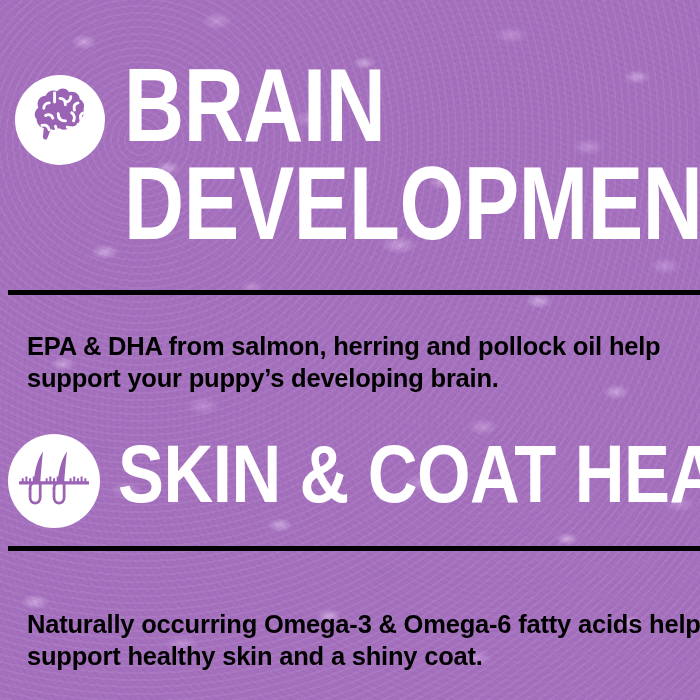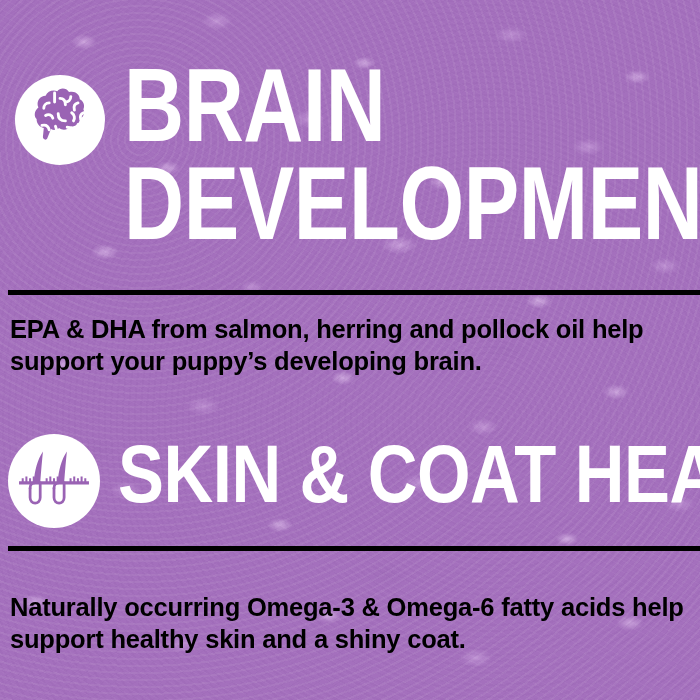--- a/index.html
+++ b/index.html
@@ -131,21 +131,21 @@
   #divider-2 { top: 546px; }
 
   .body-copy {
     position: absolute;
     color: #000000;
     font-family: "Liberation Sans", sans-serif;
     font-weight: bold;
     font-size: 25.5px;
     line-height: 1.24;
     letter-spacing: -0.2px;
-    margin: 0;
+    margin: 17px;
   }
   #brain-copy { left: 10px; top: 314px; width: 640px; }
   #skin-copy  { left: 10px; top: 592px; width: 690px; }
 
   
   #skin-block { left: 0; top: 428px; width: 700px; }
   #skin-icon-circle {
     position: absolute;
     left: 8px;
     top: 6px;

